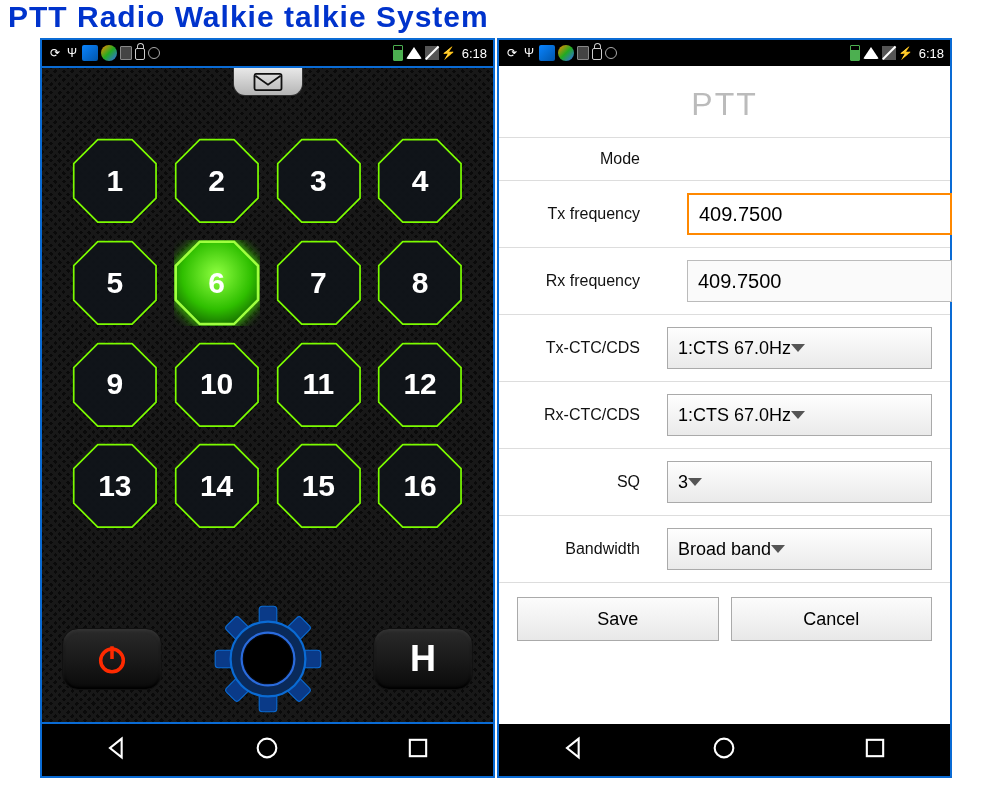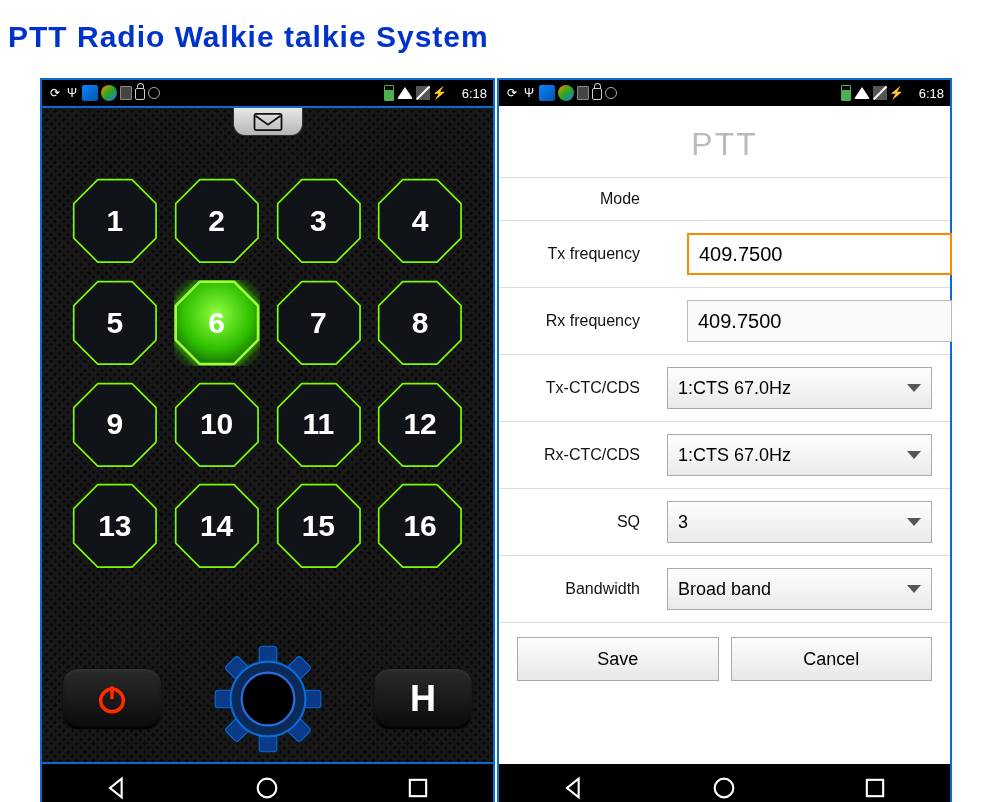--- a/index.html
+++ b/index.html
@@ -1,24 +1,24 @@
 <!DOCTYPE html>
 <html><head>
 <meta charset="utf-8">
 <style>
   * { box-sizing: border-box; margin: 0; padding: 0; }
   body { font-family: Arial, sans-serif; background: #fff; width: 1000px; height: 802px; position: relative; }
-  .title { color: #0033cc; font-size: 30px; font-weight: bold; padding: 20px 8px; font-family: "Segoe UI", Arial, sans-serif; letter-spacing: 1px; }
+  .title { color: #0033cc; font-size: 30px; font-weight: bold; padding: 0 8px; font-family: "Segoe UI", Arial, sans-serif; letter-spacing: 1px; }
   .phones { display: flex; padding: 4px 40px 0 40px; gap: 2px; }
   .phone { width: 455px; height: 740px; background: #000; border: 2px solid #0a6bd4; display: flex; flex-direction: column; position: relative; }
   .phone.right { border-color: #0a6bd4; }
   .statusbar { height: 26px; background: #000; color: #fff; display: flex; align-items: center; justify-content: space-between; padding: 0 6px; font-size: 12px; }
   .sb-left, .sb-right { display: flex; align-items: center; gap: 3px; }
   .sb-icon { width: 14px; height: 14px; display: inline-flex; align-items: center; justify-content: center; }
-  .sb-right .time { font-size: 13px; margin-left: 12px; }
+  .sb-right .time { font-size: 13px; margin-left: 3px; }
   .sb-colored1 { background: linear-gradient(135deg,#0a84ff,#0055aa); border-radius:2px; width:16px; height:16px; }
   .sb-colored2 { background: linear-gradient(135deg,#ff8800,#22aa22,#3366ff); border-radius:50%; width:16px; height:16px; }
   .sb-doc { width:12px; height:14px; border:1px solid #888; border-radius:1px; background:#444; }
   .sb-lock { width:10px; height:12px; border:1.5px solid #ccc; border-radius:2px; position:relative; margin-top:2px;}
   .sb-lock::before { content:""; position:absolute; top:-6px; left:1px; width:5px; height:5px; border:1.5px solid #ccc; border-bottom:none; border-radius:4px 4px 0 0; }
   .sb-bug { width:12px; height:12px; border-radius:50%; border:1px solid #aaa; }
   .sb-batt { width:10px; height:16px; border:1px solid #4CAF50; border-radius:1px; position:relative; }
   .sb-batt::after { content:""; position:absolute; bottom:0; left:0; right:0; height:70%; background:#4CAF50; }
   .sb-wifi { width:0; height:0; border-left:8px solid transparent; border-right:8px solid transparent; border-bottom:12px solid #fff; border-radius:2px; }
   .sb-nosig { width:14px; height:14px; background:#555; position:relative; }
@@ -60,21 +60,21 @@
   .row { display:flex; align-items:center; padding:12px 18px; }
   .row .label { width:150px; text-align:right; padding-right:27px; font-size:16px; color:#111; }
   .row .control { flex:1; }
   .radio-group { display:flex; gap:20px; align-items:center; }
   .radio { display:flex; align-items:center; gap:6px; font-size:18px; }
   .radio-circle { width:22px; height:22px; border-radius:50%; border:2px solid #888; display:flex; align-items:center; justify-content:center; }
   .radio-circle.checked { border-color:#4CAF50; }
   .radio-circle.checked::after { content:""; width:12px; height:12px; border-radius:50%; background:#4CAF50; }
   .text-input { width:100%; height:42px; border:1px solid #bbb; padding:0 10px; font-size:20px; background:#fafafa;margin-left:20px; }
   .text-input.active { border:2px solid #ff8800; background:#fff; }
-  .select { width:100%; height:42px; border:1px solid #aaa; display:flex; align-items:center; justify-content:space-between; padding:0 10px; font-size:18px; background:linear-gradient(#fefefe,#eaeaea); }
+  .select { width:100%; height:42px; border:1px solid #aaa; display:flex; align-items:center; justify-content:flex-start; padding:0 10px; font-size:18px; background:linear-gradient(#fefefe,#eaeaea); }
   .select .caret { width:0; height:0; border-left:7px solid transparent; border-right:7px solid transparent; border-top:8px solid #555; }
   .btn-row { display:flex; gap:12px; padding:14px 18px; }
   .flat-btn { flex:1; height:44px; border:1px solid #aaa; background:linear-gradient(#fcfcfc,#e8e8e8); font-size:18px; display:flex; align-items:center; justify-content:center; }
 </style>
 </head>
 <body>
 
 <svg width="0" height="0" style="position:absolute">
   <defs>
     <radialGradient id="greenGlow" cx="50%" cy="40%" r="70%">

